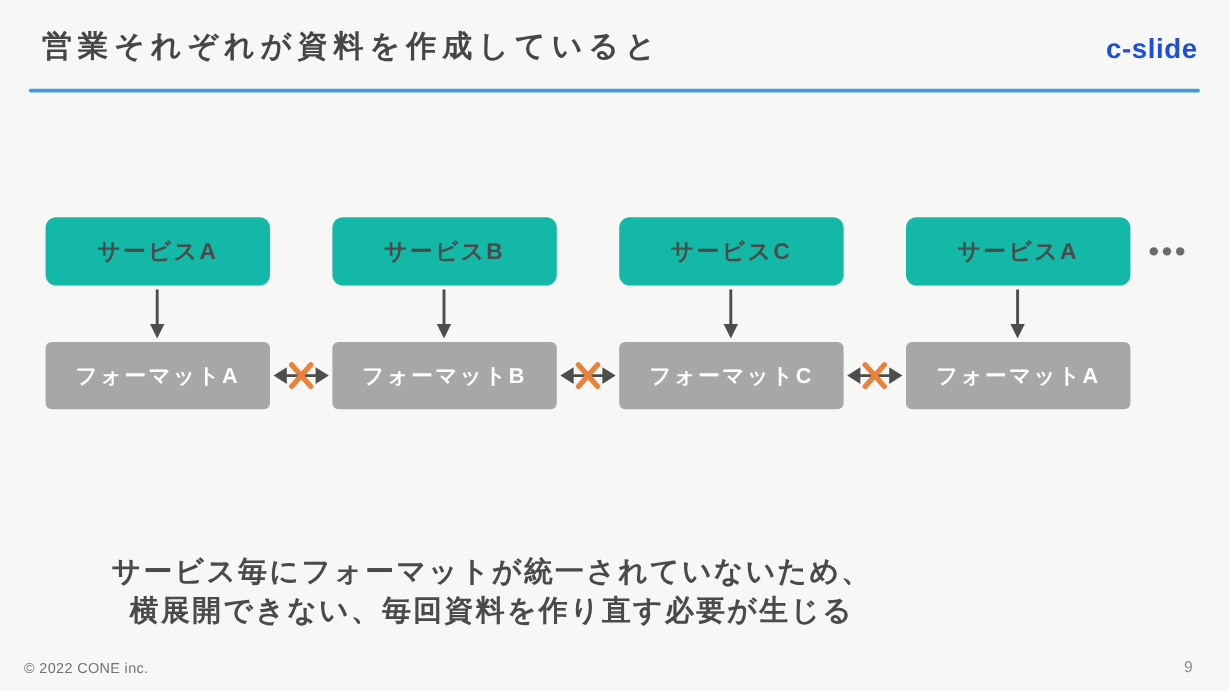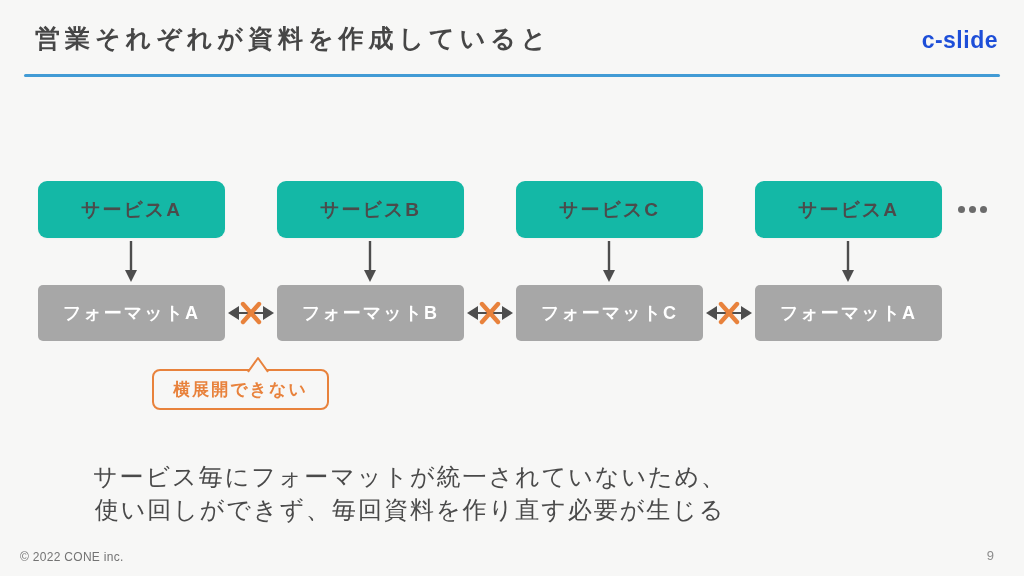--- a/index.html
+++ b/index.html
@@ -104,21 +104,21 @@
     position: absolute;
     left: 92px; top: -15px;
     width: 24px; height: 17px;
   }
   
   .summary {
     position: absolute;
     left: 0; top: 460px;
     width: 820px;
     text-align: center;
-    font-size: 24px; font-weight: normal;
+    font-size: 24px; font-weight: bold;
     letter-spacing: 2px;
     line-height: 33px;
     color: #4a4a4a;
   }
   
   .copyright {
     position: absolute;
     left: 20px; top: 550px;
     font-size: 12px;
     color: #737373;
@@ -197,28 +197,22 @@
     <line x1="16" y1="3" x2="32" y2="21" stroke="#e8823c" stroke-width="4.4" stroke-linecap="round"></line>
     <line x1="32" y1="3" x2="16" y2="21" stroke="#e8823c" stroke-width="4.4" stroke-linecap="round"></line>
   </svg>
 
   <div class="ellipsis">
     <i></i>
       <i></i>
       <i></i>
   </div>
 
-  <div class="callout">
-    <svg class="callout-tail" width="24" height="17" viewBox="0 0 24 17">
-      <path d="M2,16 L12,2 L22,16" fill="#f7f7f6" stroke="#e8823c" stroke-width="2" stroke-linejoin="round"></path>
-    </svg>
-    <span>横展開できない</span>
-  </div>
 
   <div class="summary">
     <div>サービス毎にフォーマットが統一されていないため、</div>
-    <div>使い回しができず、毎回資料を作り直す必要が生じる</div>
+    <div>横展開できない、毎回資料を作り直す必要が生じる</div>
   </div>
 
   <div class="copyright">© 2022 CONE inc.</div>
   <div class="page-number">9</div>
 
 </div>
 
 </body></html>

